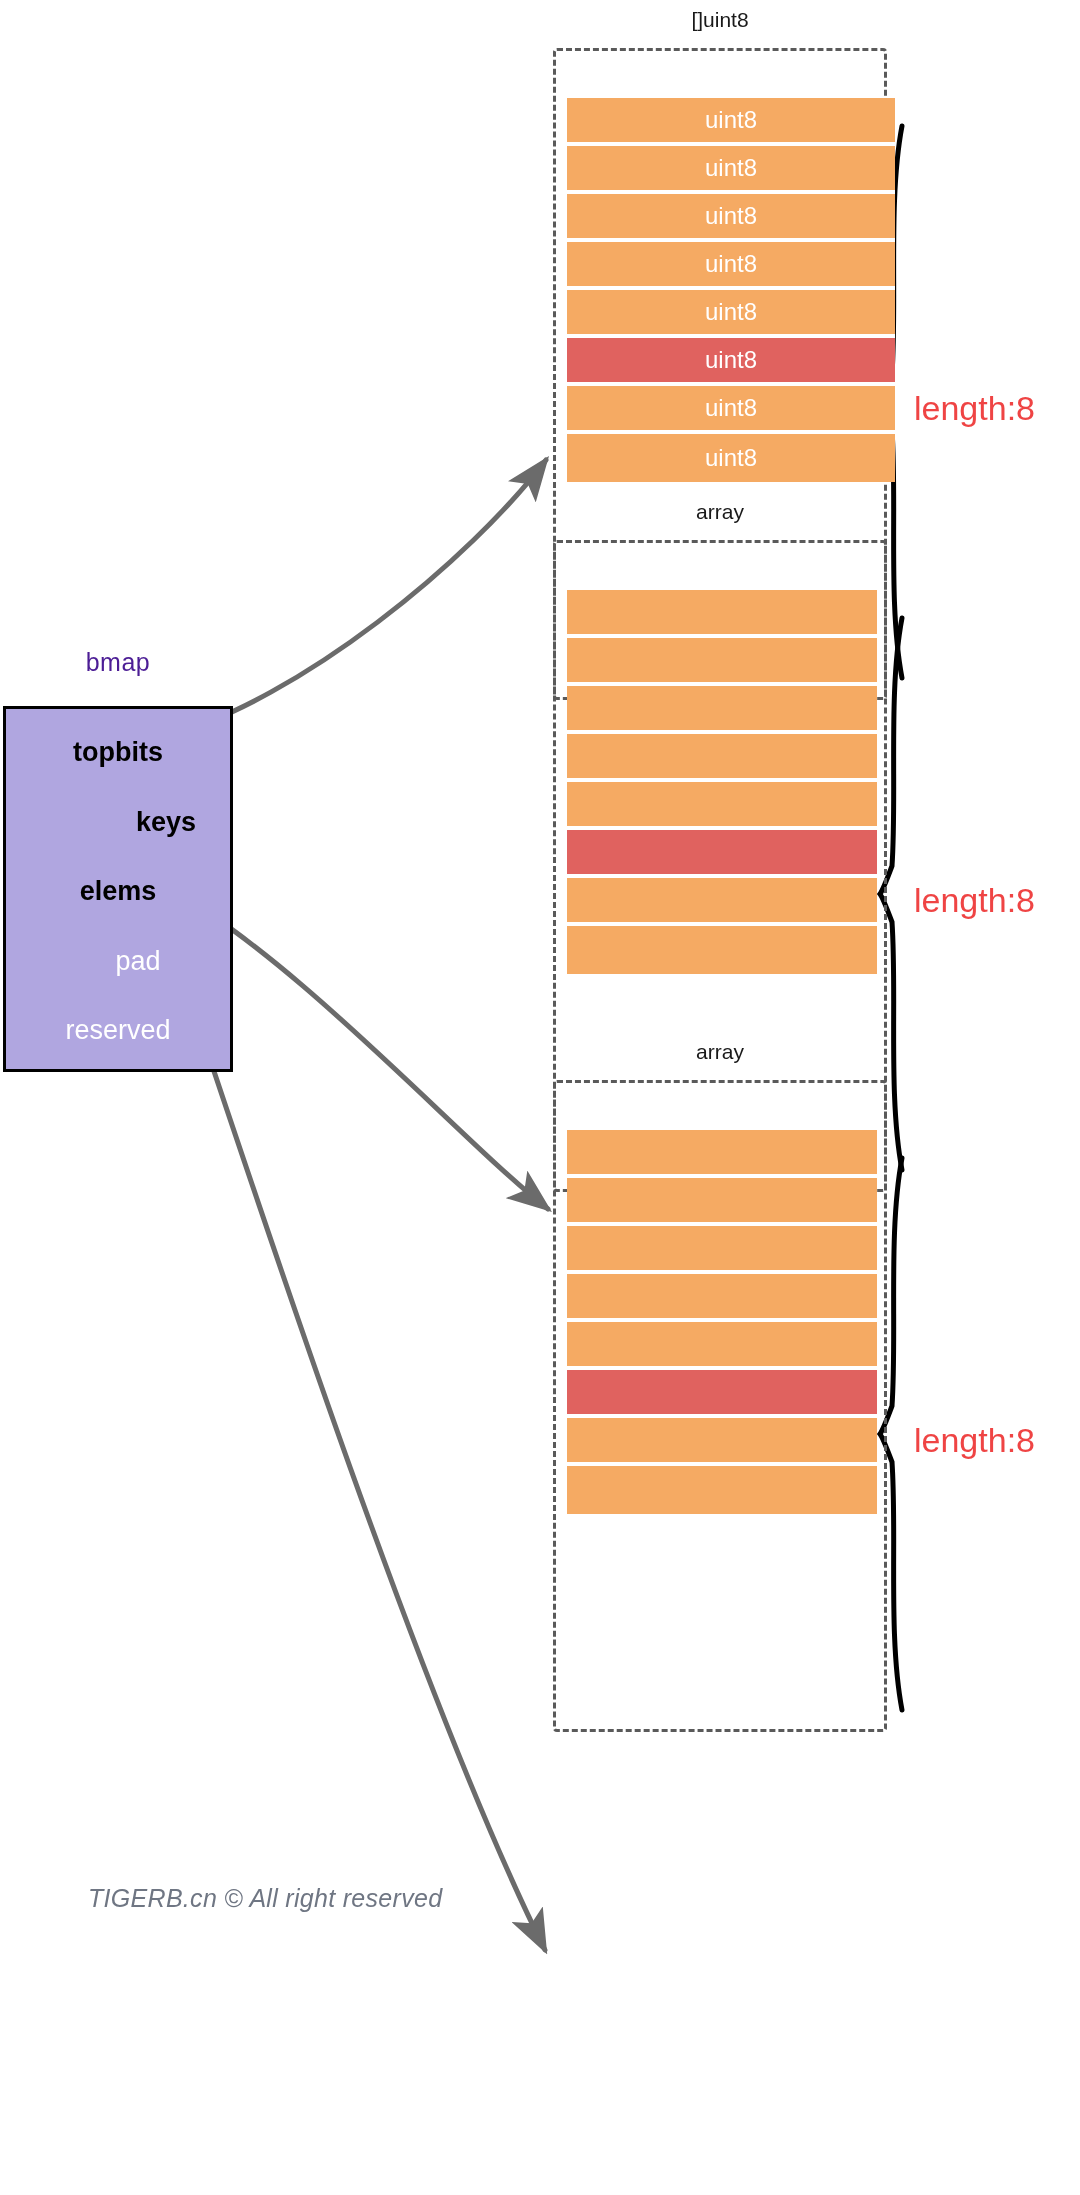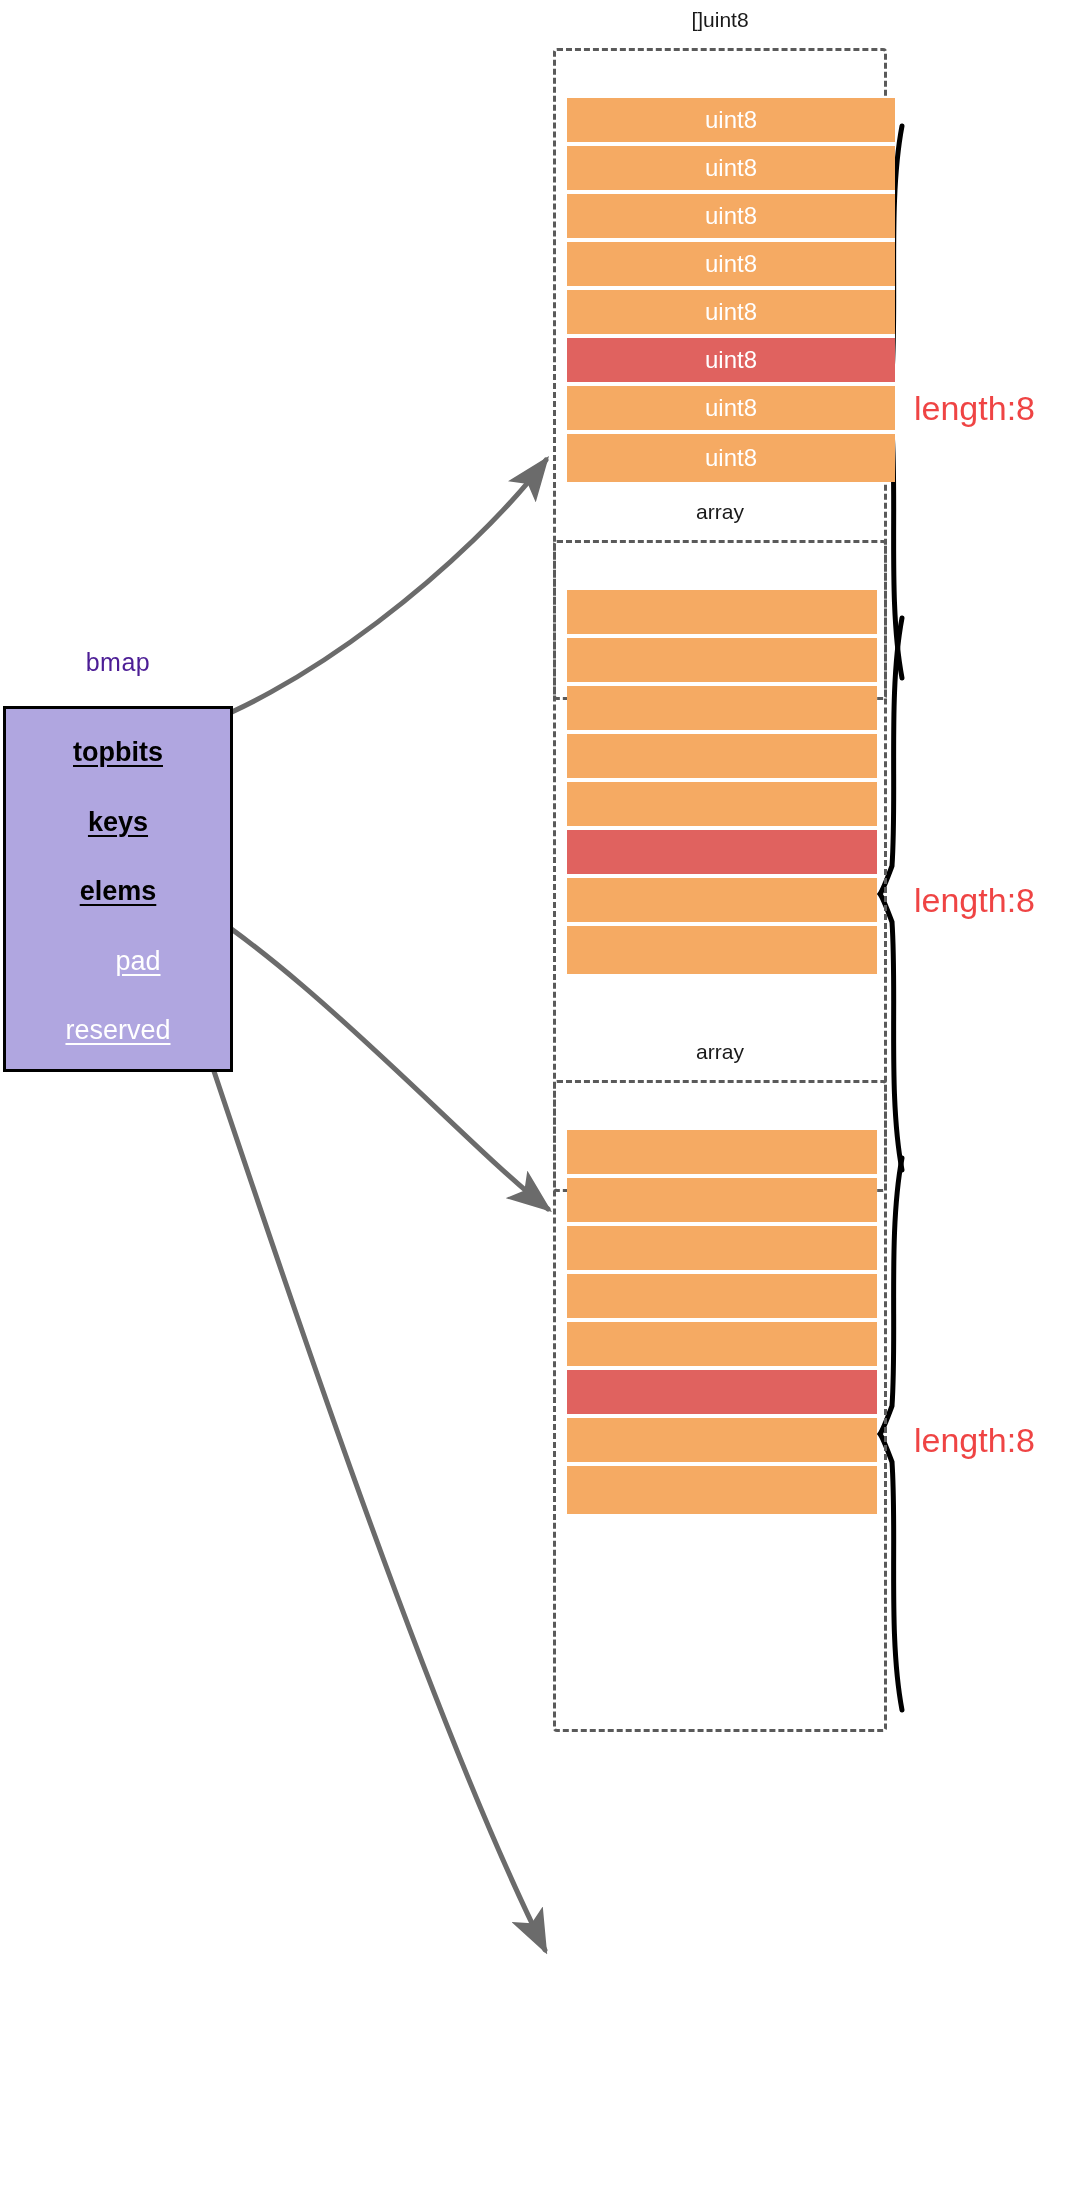--- a/index.html
+++ b/index.html
@@ -47,21 +47,20 @@
   }
   .bmap-field {
     position: absolute;
     left: 0;
     width: 100%;
     text-align: center;
     font-size: 27px;
     white-space: nowrap;
   }
   .bmap-field span {
-    text-decoration: underline;
     text-underline-offset: 4px;
   }
   .bmap-field.dark {
     color: #000000;
     font-weight: bold;
   }
   .bmap-field.light {
     color: #ffffff;
     font-weight: normal;
   }
@@ -157,21 +156,21 @@
     </g>
   </svg>
 
   <div>
     <div class="struct-title" style="left:3px; top:648px; width:230px; text-align:center;">bmap</div>
 
     <div class="bmap-box">
       <div class="bmap-field dark" style="top:28px;">
         <span>topbits</span>
       </div>
-      <div class="bmap-field dark" style="top:98px;">
+      <div class="bmap-field dark" style="top:98px;margin-left:48px;">
         <span>keys</span>
       </div>
       <div class="bmap-field dark" style="top:167px;">
         <span>elems</span>
       </div>
       <div class="bmap-field light" style="top:237px;margin-left:20px;">
         <span>pad</span>
       </div>
       <div class="bmap-field light" style="top:306px;">
         <span>reserved</span>
@@ -220,14 +219,15 @@
       <div class="cell" style="height:48px;"></div>
       <div class="cell" style="height:48px;"></div>
       <div class="cell" style="height:48px;"></div>
       <div class="cell hl" style="height:48px;"></div>
       <div class="cell" style="height:48px;"></div>
       <div class="cell" style="height:48px;"></div>
     </div>
   </div>
   <div class="length-label" style="left:914px; top:1421px;">length:8</div>
 
+  <div class="watermark">TIGERB.cn © All right reserved</div>
 
 </div>
 
 </body></html>

